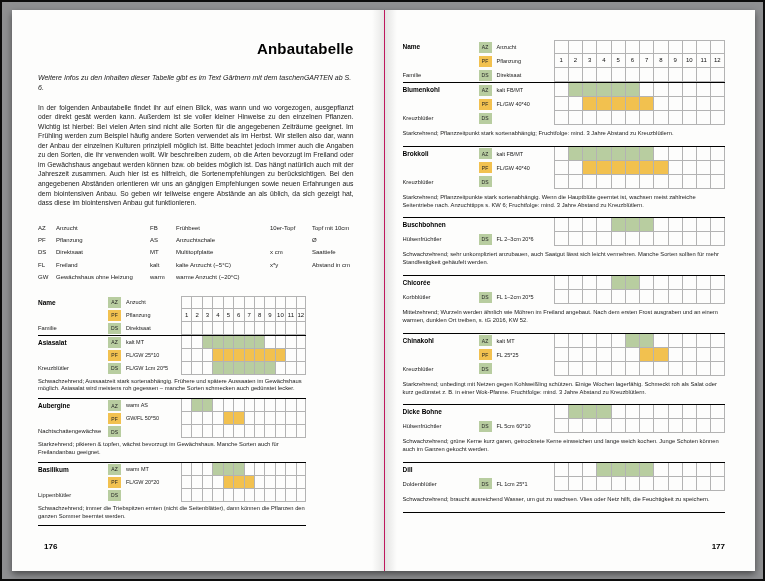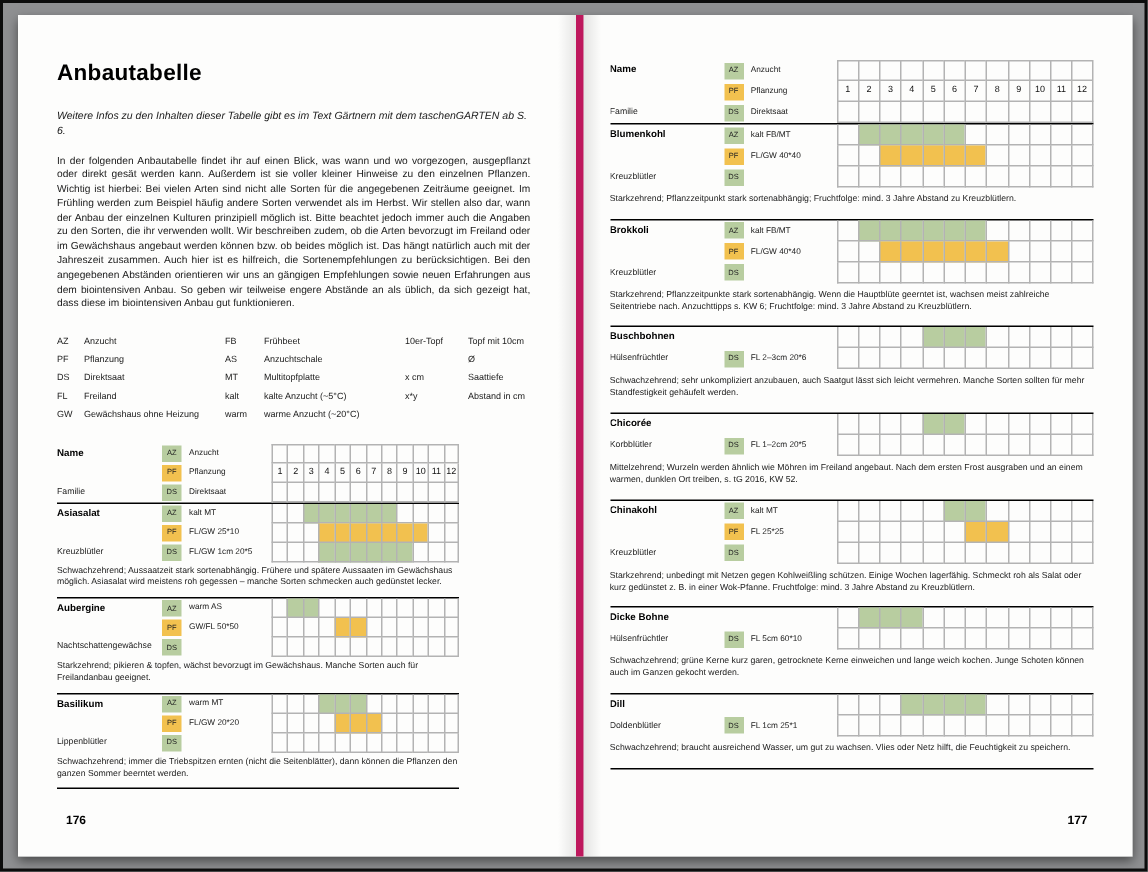--- a/index.html
+++ b/index.html
@@ -16,30 +16,30 @@
     position:absolute; left:10px; top:8px;
     width:743px; height:561px;
     display:flex;
     box-shadow:0 3px 7px rgba(0,0,0,0.5);
   }
   .page { width:371.5px; height:100%; background:#fdfdfc; position:relative; }
   .page-left::after {
     content:""; position:absolute; top:0; right:0; width:12px; height:100%;
     background:linear-gradient(to right, rgba(0,0,0,0), rgba(0,0,0,0.09)); pointer-events:none;
   }
-  .page-right { border-left:5px solid #be185d; }
+  .page-right { border-left:1px solid #be185d; }
   .page-right::after {
     content:""; position:absolute; top:0; left:0; width:12px; height:100%;
     background:linear-gradient(to left, rgba(0,0,0,0), rgba(0,0,0,0.10)); pointer-events:none;
   }
 
   .content-left  { padding:30px 30px 0 26px; }
   .content-right { padding:30px 30px 0 18px; }
 
-  h1.title { font-size:15px; font-weight:bold; letter-spacing:0.2px; margin-bottom:16px; color:#000; }
+  h1.title { font-size:15px; font-weight:bold; letter-spacing:0.2px; margin-bottom:16px; color:#000;text-align:right; }
   p.intro { font-size:7px; font-style:italic; line-height:1.42; margin-bottom:10px; color:#1a1a1a; }
   p.bodytext { font-size:6.8px; line-height:1.4; text-align:justify; margin-bottom:14px; color:#1a1a1a; }
 
   .legend { display:flex; margin-bottom:12px; font-size:6px; color:#1a1a1a; }
   .lcol { flex:none; }
   .lcol:nth-child(1) { width:112px; }
   .lcol:nth-child(2) { width:120px; }
   .lcol:nth-child(3) { flex:1; }
   .lrow { display:flex; line-height:12.4px; }
   .labbr { flex:none; }

